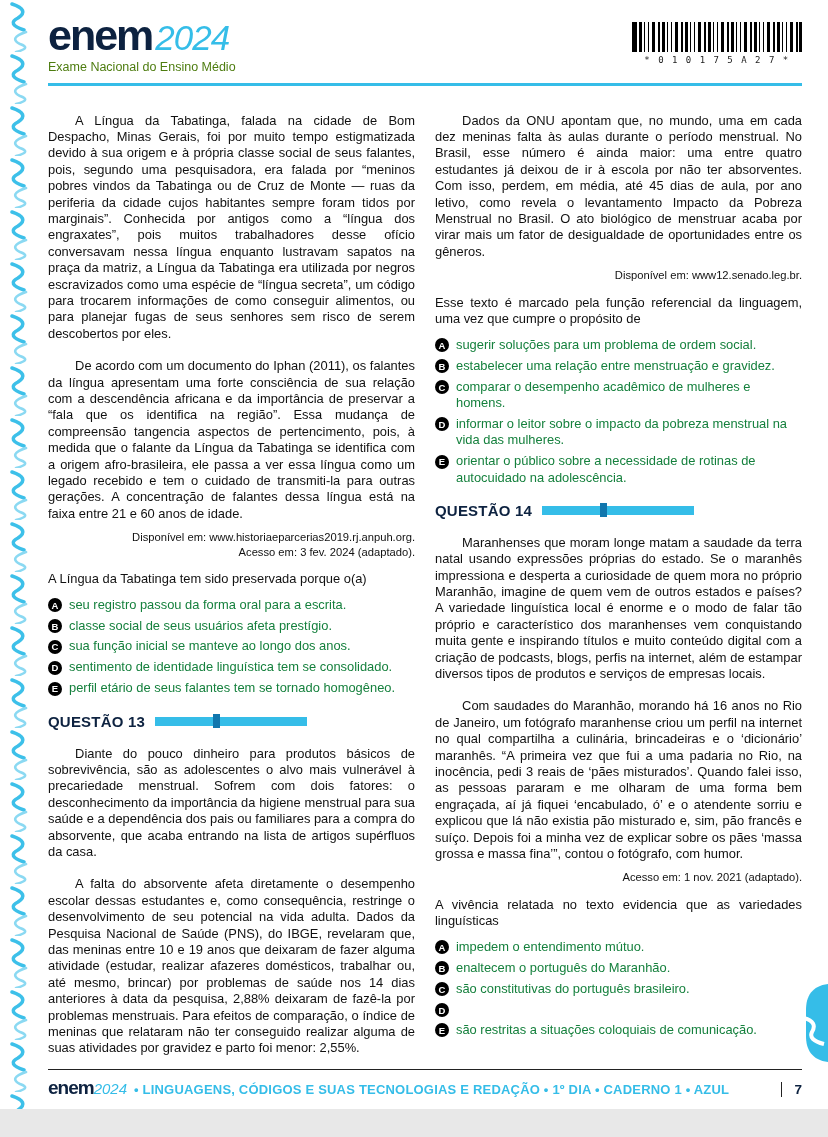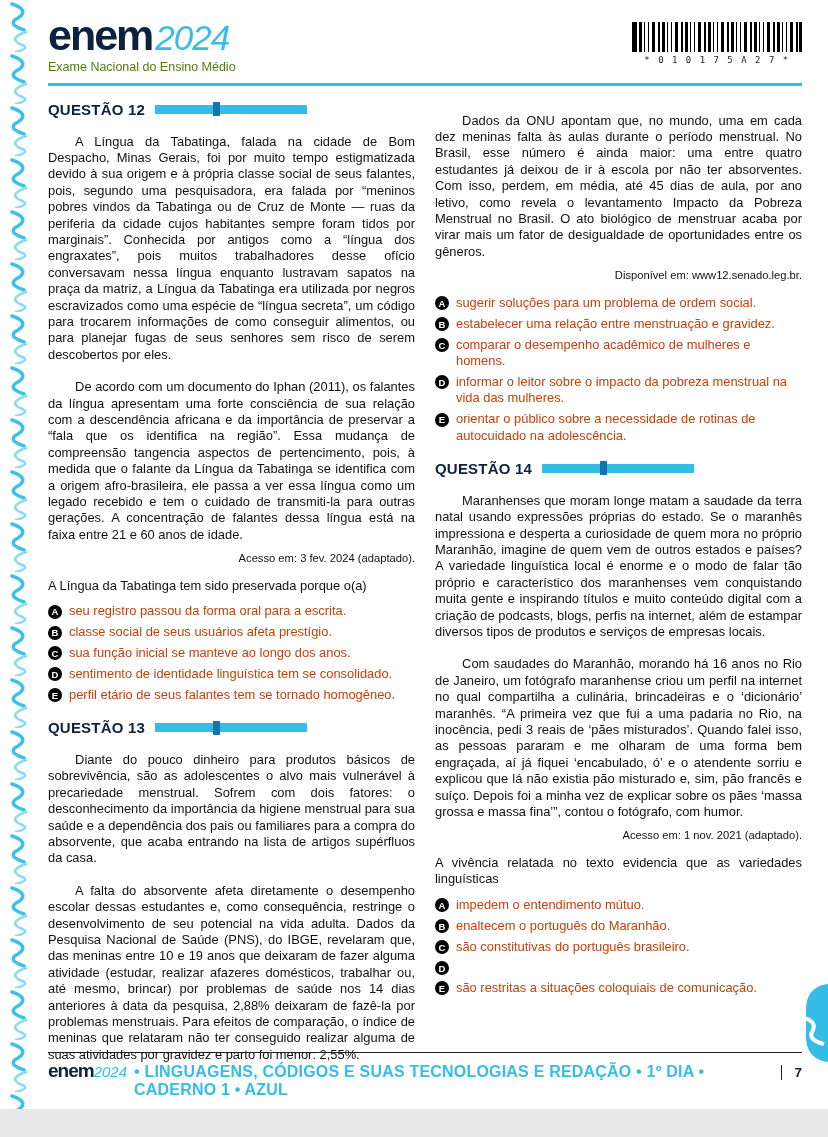--- a/index.html
+++ b/index.html
@@ -46,35 +46,35 @@
   .q-par { font-size: 12.9px; line-height: 1.27; text-align: justify; color: #111; margin: 16px 0 3px; }
   .indent { text-indent: 2.1em; }
   .q-source { text-align: right; font-size: 11.2px; line-height: 1.3; color: #111; margin: 8px 0 12px; }
   .q-stem { font-size: 12.9px; line-height: 1.28; color: #111; text-align: justify; margin: 0 0 9px; }
   .option { display: flex; align-items: flex-start; gap: 7px; margin-bottom: 4.5px; }
   .opt-badge {
     flex: 0 0 auto; width: 14px; height: 14px; border-radius: 50%;
     background: #000; color: #fff; font-size: 9.5px; font-weight: bold;
     display: flex; align-items: center; justify-content: center; margin-top: 1.5px;
   }
-  .opt-text { font-size: 12.9px; line-height: 1.27; color: #c2410c; }
+  .opt-text { font-size: 12.9px; line-height: 1.27; color: #15803d; }
 
   
   .corner-tab { position: absolute; right: 0; top: 984px; }
 
   
   .footer {
     position: absolute; left: 48px; right: 26px; bottom: 10px;
     border-top: 1.5px solid #222; padding-top: 7px;
     display: flex; align-items: baseline; gap: 7px;
   }
   .footer-logo { white-space: nowrap; }
   .footer-logo-enem { font-size: 19px; font-weight: bold; color: #0d2240; letter-spacing: -1px; }
   .footer-logo-year { font-size: 15px; color: #35bde8; font-style: italic; font-weight: 300; }
-  .footer-text { color: #35bde8; font-weight: bold; font-size: 16px; letter-spacing: 0.2px; flex: 1; }
+  .footer-text { color: #35bde8; font-weight: bold; font-size: 13px; letter-spacing: 0.2px; flex: 1; }
   .footer-page { color: #0d2240; font-weight: bold; font-size: 13.5px; padding-left: 12px; border-left: 1.5px solid #222; }
 </style>
 </head>
 <body>
 
 <div class="page">
 
   <svg class="side-band" width="36" height="1137" viewBox="0 0 36 1137" xmlns="http://www.w3.org/2000/svg">
     <defs>
       <pattern id="waves" width="36" height="52" patternUnits="userSpaceOnUse">
@@ -99,29 +99,24 @@
         <div class="barcode-text">* 0 1 0 1 7 5 A 2 7 *</div>
       </div>
     </header>
     <div class="header-rule"></div>
 
     <div class="columns">
 
       <div class="col">
 
         <section class="question">
-          <div class="q-header">
-            <span class="q-title">QUESTÃO 12</span>
-            <span class="q-bar">
-                <span class="q-tick"></span>
-              </span>
-          </div>
           <p class="q-par indent">A Língua da Tabatinga, falada na cidade de Bom Despacho, Minas Gerais, foi por muito tempo estigmatizada devido à sua origem e à própria classe social de seus falantes, pois, segundo uma pesquisadora, era falada por “meninos pobres vindos da Tabatinga ou de Cruz de Monte — ruas da periferia da cidade cujos habitantes sempre foram tidos por marginais”. Conhecida por antigos como a “língua dos engraxates”, pois muitos trabalhadores desse ofício conversavam nessa língua enquanto lustravam sapatos na praça da matriz, a Língua da Tabatinga era utilizada por negros escravizados como uma espécie de “língua secreta”, um código para trocarem informações de como conseguir alimentos, ou para planejar fugas de seus senhores sem risco de serem descobertos por eles.</p>
           <p class="q-par indent">De acordo com um documento do Iphan (2011), os falantes da língua apresentam uma forte consciência de sua relação com a descendência africana e da importância de preservar a “fala que os identifica na região”. Essa mudança de compreensão tangencia aspectos de pertencimento, pois, à medida que o falante da Língua da Tabatinga se identifica com a origem afro-brasileira, ele passa a ver essa língua como um legado recebido e tem o cuidado de transmiti-la para outras gerações. A concentração de falantes dessa língua está na faixa entre 21 e 60 anos de idade.</p>
           <div class="q-source">
+            <div>Disponível em: www.historiaeparcerias2019.rj.anpuh.org.</div>
             <div>Acesso em: 3 fev. 2024 (adaptado).</div>
           </div>
           <p class="q-stem">A Língua da Tabatinga tem sido preservada porque o(a)</p>
           <div class="options">
             <div class="option">
               <span class="opt-badge">A</span>
               <span class="opt-text">seu registro passou da forma oral para a escrita.</span>
             </div>
             <div class="option">
               <span class="opt-badge">B</span>
@@ -155,20 +150,21 @@
 
       </div>
 
       <div class="col">
 
         <section class="question">
           <p class="q-par indent">Dados da ONU apontam que, no mundo, uma em cada dez meninas falta às aulas durante o período menstrual. No Brasil, esse número é ainda maior: uma entre quatro estudantes já deixou de ir à escola por não ter absorventes. Com isso, perdem, em média, até 45 dias de aula, por ano letivo, como revela o levantamento Impacto da Pobreza Menstrual no Brasil. O ato biológico de menstruar acaba por virar mais um fator de desigualdade de oportunidades entre os gêneros.</p>
           <div class="q-source">
             <div>Disponível em: www12.senado.leg.br.</div>
           </div>
+          <p class="q-stem">Esse texto é marcado pela função referencial da linguagem, uma vez que cumpre o propósito de</p>
           <div class="options">
             <div class="option">
               <span class="opt-badge">A</span>
               <span class="opt-text">sugerir soluções para um problema de ordem social.</span>
             </div>
             <div class="option">
               <span class="opt-badge">B</span>
               <span class="opt-text">estabelecer uma relação entre menstruação e gravidez.</span>
             </div>
             <div class="option">

